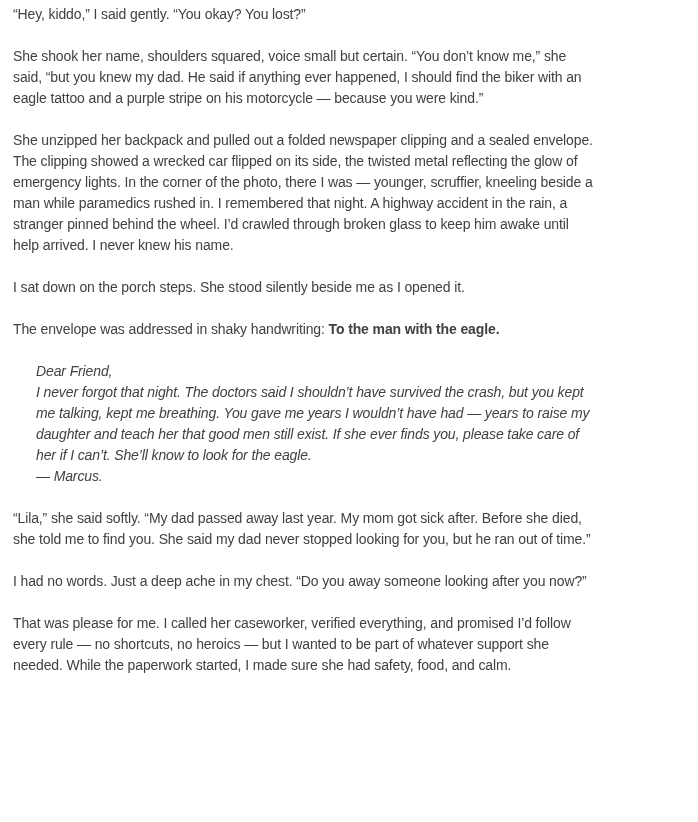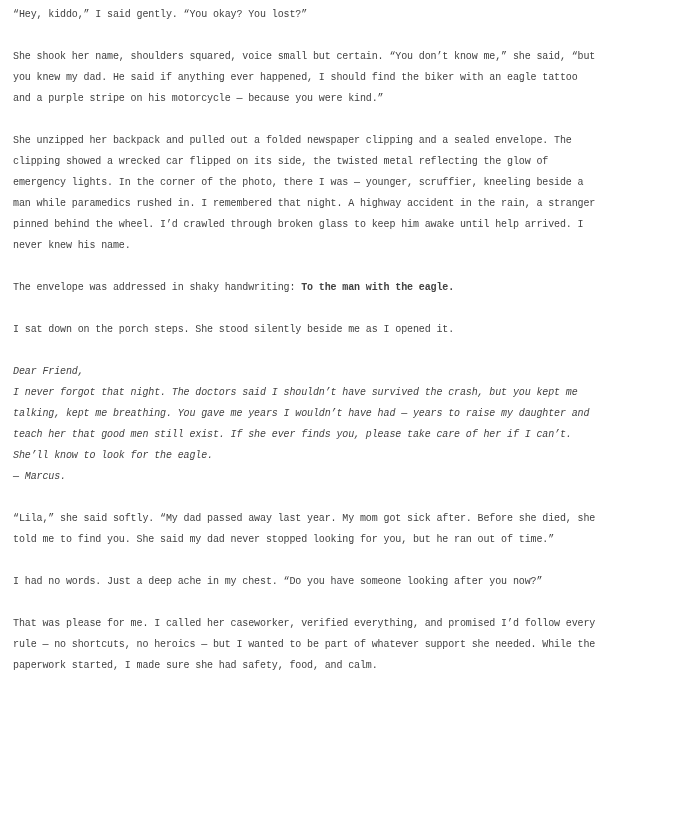--- a/index.html
+++ b/index.html
@@ -9,49 +9,50 @@
   }
   body {
     width: 698px;
     height: 822px;
     overflow: hidden;
   }
   .page {
     box-sizing: border-box;
     width: 611px;
     padding: 4px 13px 0 13px;
-    font-family: Liberation Mono, monospace;
-    font-size: 10px;
+    font-family: Liberation Sans, sans-serif;
+    font-size: 14px;
     line-height: 21px;
     letter-spacing: -0.12px;
     color: #414141;
   }
   .page p {
     margin: 0 0 21px 0;
   }
   .bold-run {
     font-weight: 600;
   }
   .letter {
     font-style: italic;
   }
   .letter-line {
     display: block;
+    margin-left: 23px;
   }
 </style>
 </head>
 <body>
 
 <main class="page">
   <p>“Hey, kiddo,” I said gently. “You okay? You lost?”</p>
   <p>She shook her name, shoulders squared, voice small but certain. “You don’t know me,” she said, “but you knew my dad. He said if anything ever happened, I should find the biker with an eagle tattoo and a purple stripe on his motorcycle — because you were kind.”</p>
   <p>She unzipped her backpack and pulled out a folded newspaper clipping and a sealed envelope. The clipping showed a wrecked car flipped on its side, the twisted metal reflecting the glow of emergency lights. In the corner of the photo, there I was — younger, scruffier, kneeling beside a man while paramedics rushed in. I remembered that night. A highway accident in the rain, a stranger pinned behind the wheel. I’d crawled through broken glass to keep him awake until help arrived. I never knew his name.</p>
+  <p>I sat down on the porch steps. She stood silently beside me as I opened it.</p>
   <p><span>The envelope was addressed in shaky handwriting: </span><span class="bold-run">To the man with the eagle.</span></p>
-  <p>I sat down on the porch steps. She stood silently beside me as I opened it.</p>
   <p class="letter">
     <span class="letter-line">Dear Friend,</span>
     <span class="letter-line">I never forgot that night. The doctors said I shouldn’t have survived the crash, but you kept me talking, kept me breathing. You gave me years I wouldn’t have had — years to raise my daughter and teach her that good men still exist. If she ever finds you, please take care of her if I can’t. She’ll know to look for the eagle.</span>
     <span class="letter-line">— Marcus.</span>
   </p>
   <p>“Lila,” she said softly. “My dad passed away last year. My mom got sick after. Before she died, she told me to find you. She said my dad never stopped looking for you, but he ran out of time.”</p>
-  <p>I had no words. Just a deep ache in my chest. “Do you have someone looking after you now?”</p>
+  <p>I had no words. Just a deep ache in my chest. “Do you away someone looking after you now?”</p>
   <p>That was please for me. I called her caseworker, verified everything, and promised I’d follow every rule — no shortcuts, no heroics — but I wanted to be part of whatever support she needed. While the paperwork started, I made sure she had safety, food, and calm.</p>
 </main>
 
 </body></html>

